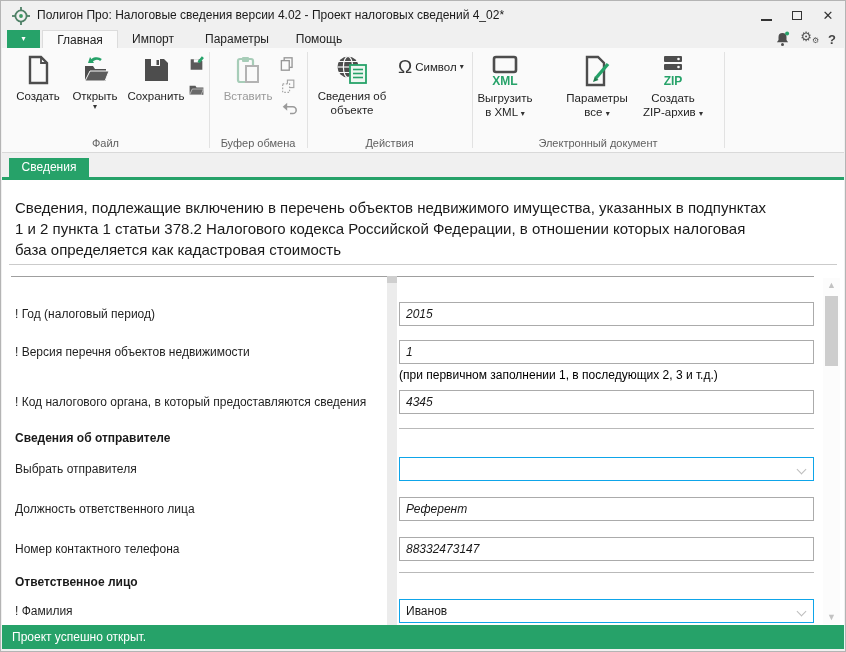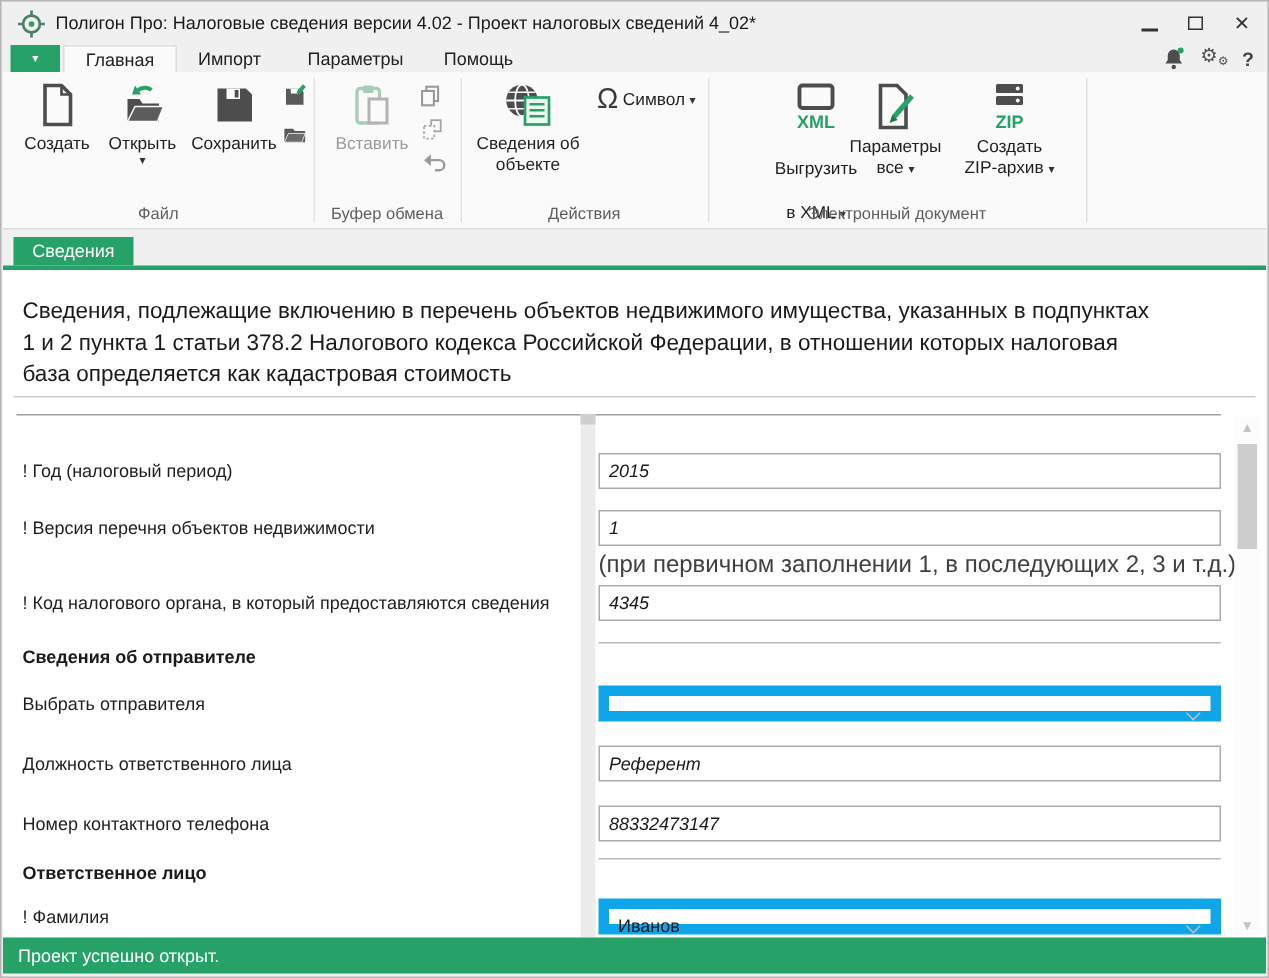--- a/index.html
+++ b/index.html
@@ -55,26 +55,26 @@
 
   
   .form { position:absolute; top:275px; left:1px; right:1px; height:349px; }
   .form-topline { position:absolute; top:0; left:9px; width:803px; height:1px; background:#9f9f9f; }
   .splitter { position:absolute; left:385px; top:1px; bottom:0; width:10px; background:#ececec; }
   .splitter-handle { position:absolute; left:385px; top:0; width:10px; height:7px; background:#cfcfcf; }
   .flabel { position:absolute; left:13px; width:365px; font-size:12px; color:#1f1f1f; line-height:24px; white-space:nowrap; }
   .fsection { position:absolute; left:13px; width:365px; font-size:12px; font-weight:bold; color:#1a1a1a; }
   .finput { position:absolute; left:397px; width:415px; height:24px; border:1px solid #ababab; background:#fff;
             font-size:12px; padding:0 6px; color:#1a1a1a; font-family:"Liberation Sans", sans-serif;font-style:italic; }
-  .fcombo { position:absolute; left:397px; width:415px; height:24px; border:7px solid #0ea5e9; background:#fff; cursor:default; }
+  .fcombo { position:absolute; left:397px; width:415px; height:24px; border:1px solid #0ea5e9; background:#fff; cursor:default; }
   .fcombo .val { display:block; font-size:12px; line-height:22px; padding-left:6px; color:#1a1a1a; }
   .combo-chev { position:absolute; right:8px; top:8px; width:7px; height:7px;
                 border-right:1.4px solid #bdbdbd; border-bottom:1.4px solid #bdbdbd;
                 transform:rotate(45deg); }
-  .fhint { position:absolute; left:397px; font-size:16px; color:#404040; }
+  .fhint { position:absolute; left:397px; font-size:12px; color:#000000; }
   .secline { position:absolute; left:397px; width:415px; height:1px; background:#b9b9b9; }
 
   
   .vscroll { position:absolute; right:4px; top:2px; bottom:1px; width:17px; background:#fcfcfc; }
   .scroll-arrow { position:absolute; left:0; right:0; height:14px; text-align:center; font-size:9px;
                   color:#c2c2c2; line-height:14px; cursor:default; }
   .scroll-thumb { position:absolute; left:2px; top:18px; width:13px; height:70px; background:#cdcdcd; cursor:default; }
 
   
   .statusbar { position:absolute; left:1px; right:1px; top:624px; height:24px; background:#26a269;
@@ -214,21 +214,21 @@
       <div>Сведения об</div>
       <div>объекте</div>
     </div>
     <div class="symbol-btn" style="left:396px; top:9px;">
       <span class="omega">Ω</span>
       <span>Символ</span>
       <span class="chev">▾</span>
     </div>
     <div class="rgroup-label" style="left:305px; width:165px;">Действия</div>
 
-    <div class="bb" style="left:502px; width:80px;gap:15px;">
+    <div class="bb" style="left:463px; width:80px;">
       <svg class="ic" width="34" height="34" viewBox="0 0 34 34">
         <rect x="6" y="3" width="22" height="15" rx="2" fill="none" stroke="#4d4d4d" stroke-width="2.6"></rect>
         <text x="17" y="31" font-size="12" font-weight="bold" fill="#26a269" text-anchor="middle" font-family="Liberation Sans, sans-serif">XML</text>
       </svg>
       <div>Выгрузить</div>
       <div><span>в XML</span> <span class="chev">▾</span></div>
     </div>
     <div class="bb" style="left:557px; width:76px;">
       <svg class="ic" width="34" height="34" viewBox="0 0 34 34">
         <path d="M7 3 h11 l6 6 v22 H7 Z" fill="none" stroke="#4d4d4d" stroke-width="2.4"></path>

